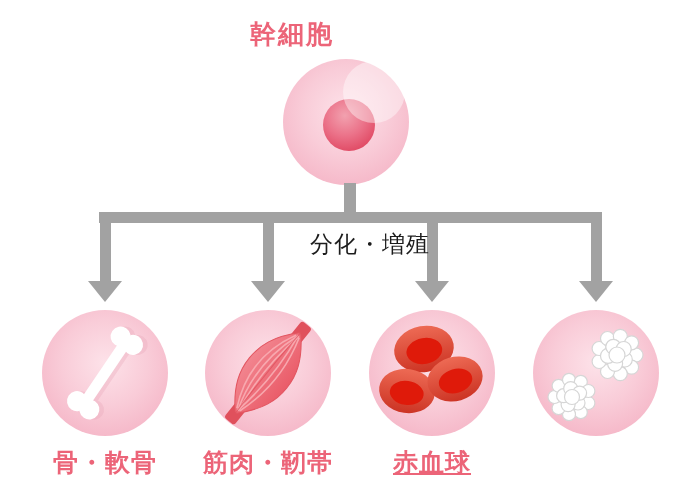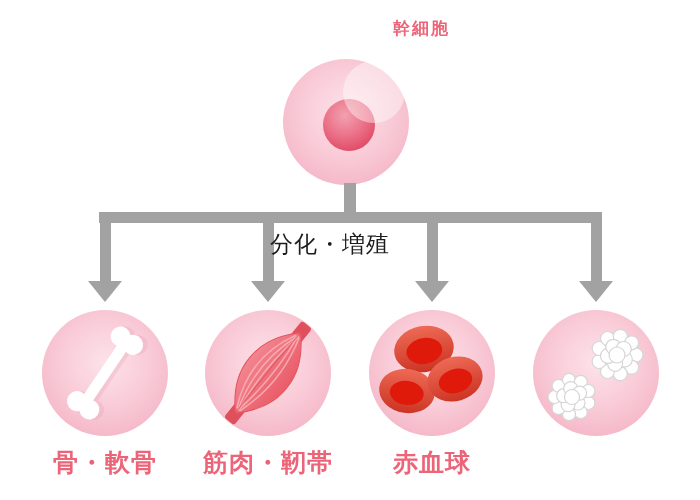--- a/index.html
+++ b/index.html
@@ -11,25 +11,25 @@
     --rbc-red:#df1a0a;
     --muscle-red:#ee6b76;
     --white:#ffffff;
   }
   html,body{margin:0;padding:0;background:#ffffff;}
   .stage{
     position:relative;width:700px;height:500px;background:var(--white);
     overflow:hidden;font-family:"Liberation Sans","DejaVu Sans",sans-serif;
   }
   .title{
-    position:absolute;left:250px;top:17px;width:200px;text-align:right;
-    font-size:17px;font-weight:bold;letter-spacing:2px;color:var(--label-pink);
+    position:absolute;left:250px;top:17px;width:200px;text-align:left;
+    font-size:26px;font-weight:bold;letter-spacing:2px;color:var(--label-pink);
   }
   .branch-label{
-    position:absolute;left:270px;top:229px;width:160px;text-align:left;
+    position:absolute;left:270px;top:229px;width:160px;text-align:right;
     font-size:23px;font-weight:500;letter-spacing:1px;color:var(--branch-text);
   }
   .svg-abs{position:absolute;}
   
   .arrow-trunk{position:absolute;left:344px;top:183px;width:12px;height:31px;background:var(--arrow-gray);}
   .arrow-bar{position:absolute;left:99px;top:212px;width:503px;height:11px;background:var(--arrow-gray);}
   .arrow-arm{position:absolute;top:212px;width:11px;height:69px;background:var(--arrow-gray);}
   .arm-1{left:100px;} .arm-2{left:263px;} .arm-3{left:427px;} .arm-4{left:591px;}
   .arrow-head{
     position:absolute;top:281px;width:0;height:0;
@@ -37,21 +37,21 @@
     border-top:21px solid var(--arrow-gray);
   }
   .head-1{left:88px;} .head-2{left:251px;} .head-3{left:415px;} .head-4{left:579px;}
   
   .cell{position:absolute;top:309px;width:128px;height:128px;}
   .cell-1{left:41px;} .cell-2{left:204px;} .cell-3{left:368px;} .cell-4{left:532px;}
   .cell-label{
     position:absolute;top:446px;width:180px;text-align:center;
     font-size:25px;font-weight:bold;letter-spacing:1px;color:var(--label-pink);
   }
-  .lab-1{left:15px;} .lab-2{left:178px;} .lab-3{left:342px;} .lab-4{left:506px;}
+  .lab-1{left:15px;} .lab-2{left:178px;} .lab-3{left:342px;text-decoration:underline;} .lab-4{left:506px;}
 </style>
 </head>
 <body>
 
 <div class="stage">
 
   <svg width="0" height="0" style="position:absolute" aria-hidden="true">
     <defs>
       <radialGradient id="gCell" cx="50%" cy="42%" r="62%">
         <stop offset="0%" stop-color="#fde2e9"></stop>

